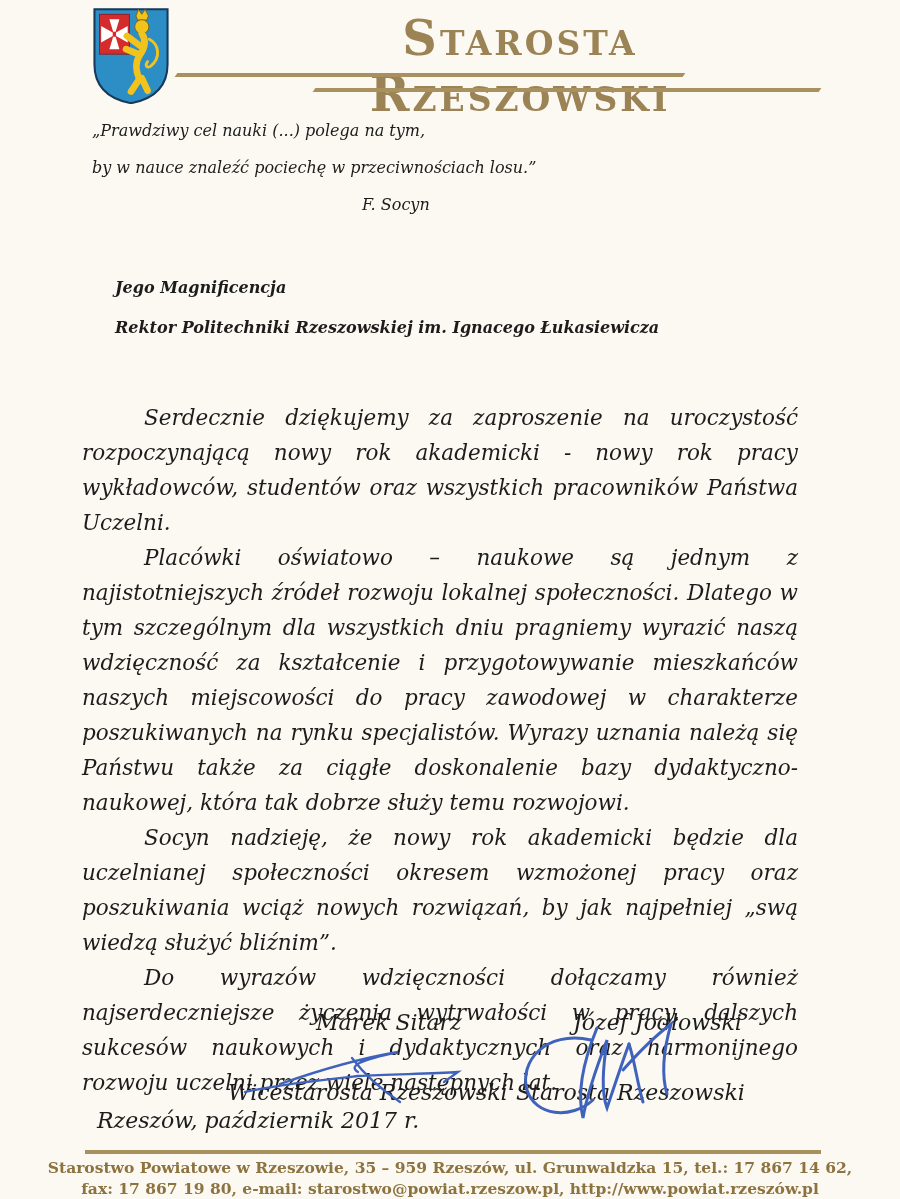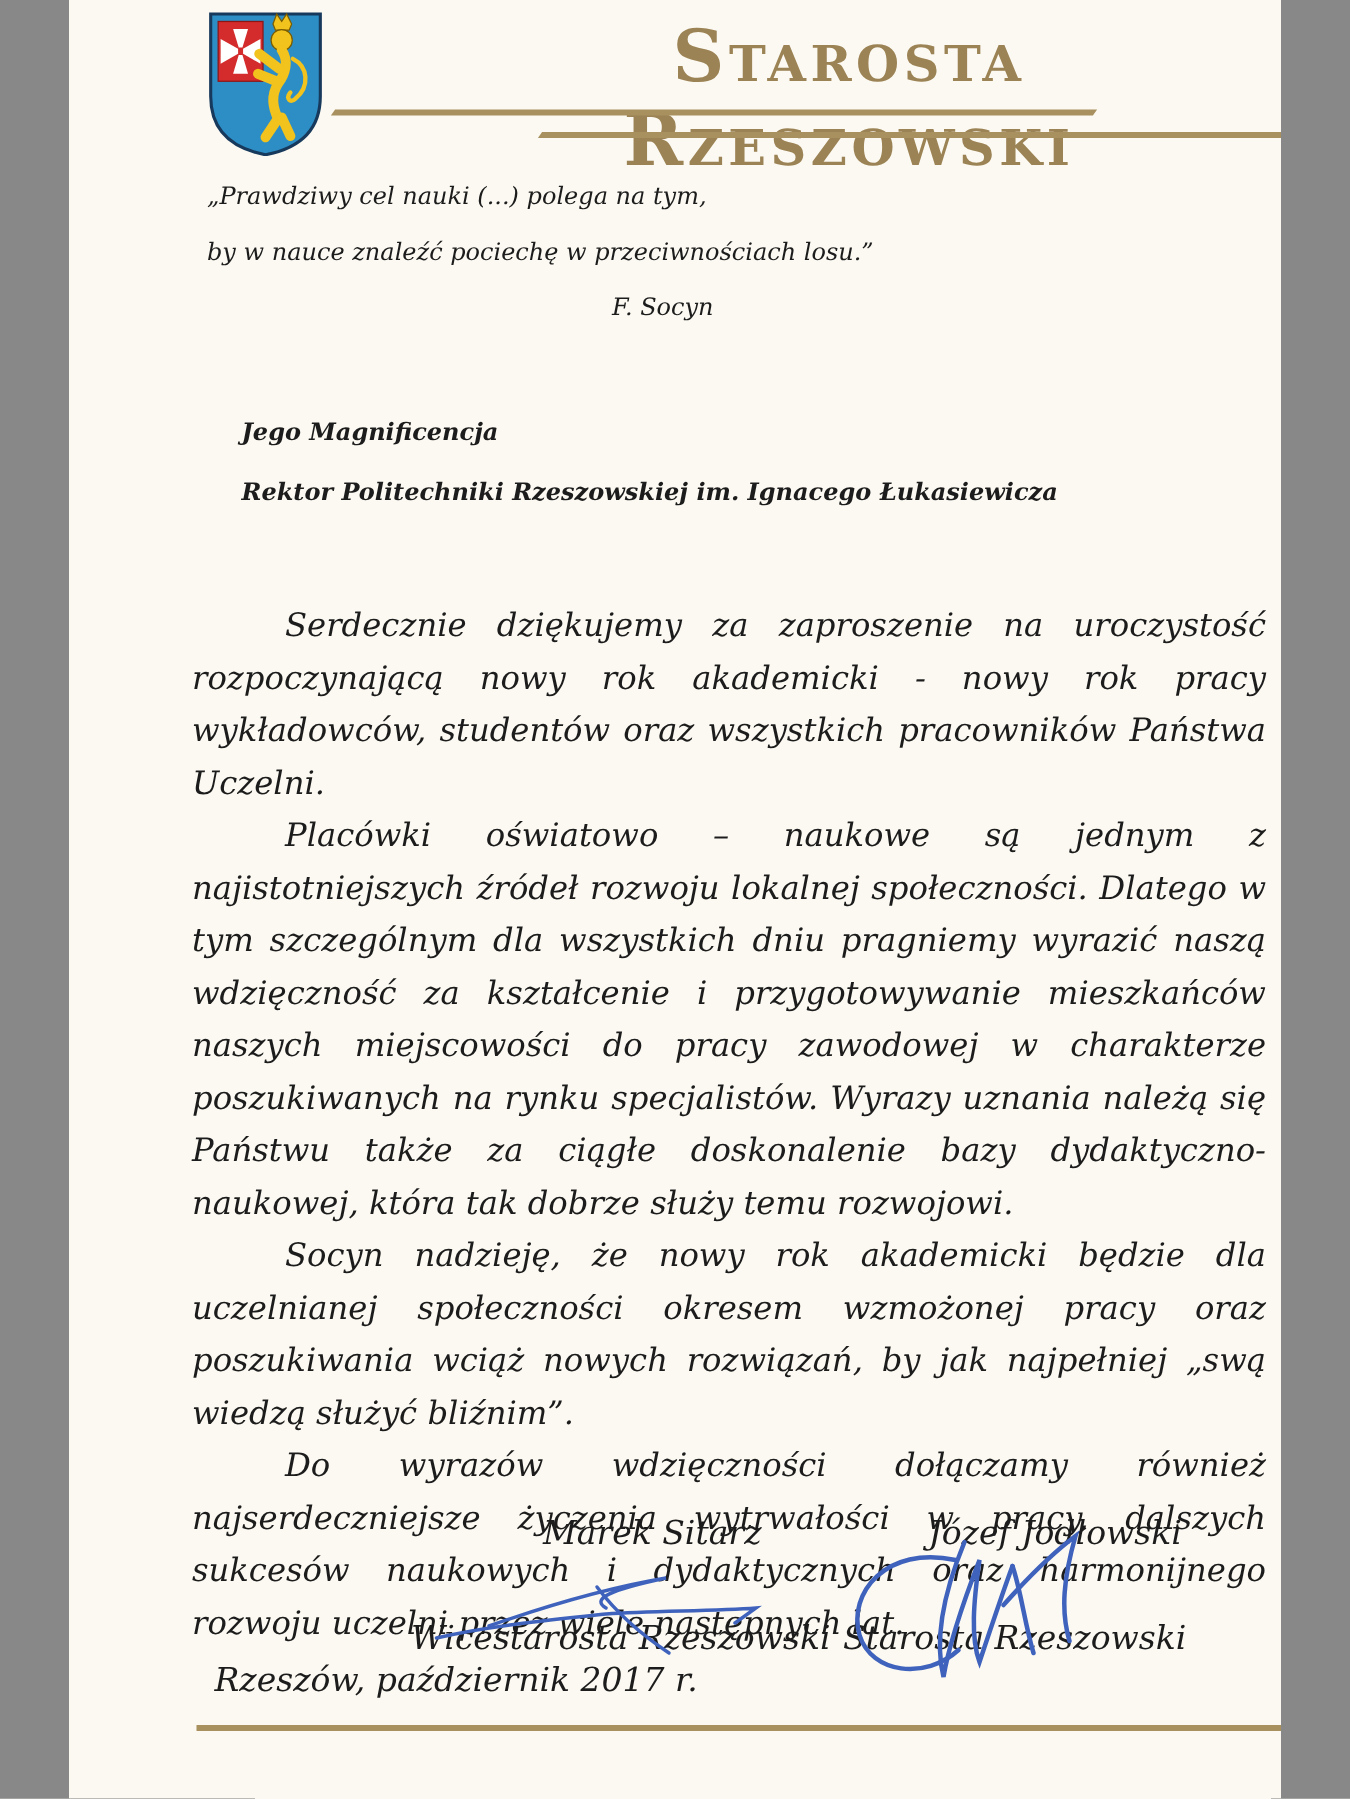--- a/index.html
+++ b/index.html
@@ -1,18 +1,18 @@
 <!DOCTYPE html>
 <html><head>
 <meta charset="utf-8">
 <style>
   html,body{margin:0;padding:0;background:#888;}
   .page{
     position:relative;
-    width:808px;height:1199px;
+    width:900px;height:1199px;
     margin:0 auto;
     background:#fbf9f1;
     overflow:hidden;
     font-family:"DejaVu Serif", serif;
     color:#1c1c1c;
   }
   
   .coa{position:absolute;left:78px;top:6px;width:106px;height:98px;}
   .title{
     position:absolute;left:280px;top:10px;width:480px;
@@ -141,14 +141,18 @@
       </g>
     </svg>
   </div>
 
   <div class="sig-title left">Wicestarosta Rzeszowski</div>
   <div class="sig-title right">Starosta Rzeszowski</div>
 
   <div class="dateline">Rzeszów, październik 2017 r.</div>
 
   <div class="footer-rule"></div>
+  <div class="footer">
+    <div>Starostwo Powiatowe w Rzeszowie, 35 – 959 Rzeszów, ul. Grunwaldzka 15, tel.: 17 867 14 62,</div>
+    <div>fax: 17 867 19 80, e-mail: starostwo@powiat.rzeszow.pl, http://www.powiat.rzeszów.pl</div>
+  </div>
 
 </div>
 
 </body></html>

